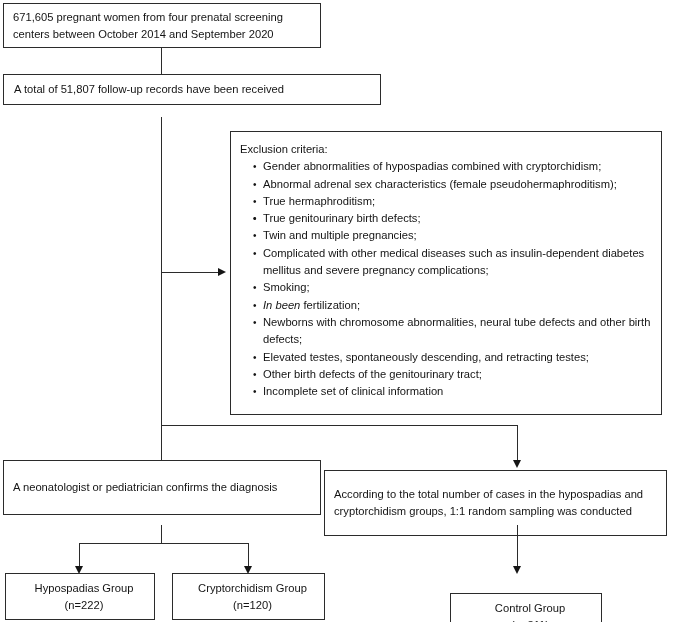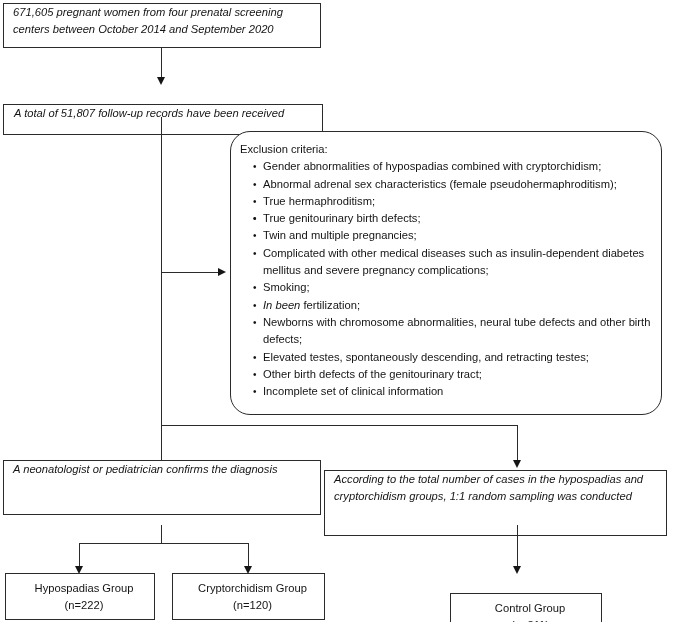--- a/index.html
+++ b/index.html
@@ -31,33 +31,31 @@
     display: flex;
     flex-direction: column;
     align-items: center;
     justify-content: center;
     text-align: center;
     padding-left: 8px;
   }
   .box-left {
     display: flex;
     flex-direction: column;
-    justify-content: flex-start;
+    justify-content: center;
     text-align: left;
     padding-left: 9px;
     padding-right: 8px;
-    font-style: italic;
   }
   .box-text-line { display: block; white-space: nowrap; }
 
   
   #exclusion-box {
     padding: 9px 10px 8px 9px;
     display: block;
-    border-radius: 20px;
   }
   #exclusion-title {
     display: block;
     font-size: 11.2px;
     line-height: 17.3px;
     margin-bottom: 0px;
     white-space: nowrap;
   }
   #exclusion-list {
     list-style: none;
@@ -114,21 +112,21 @@
 <div id="flowchart">
 
   <div class="box box-left" style="left:3px; top:3px; width:318px; height:45px;">
     <span class="box-text-line">671,605 pregnant women from four prenatal screening</span>
     <span class="box-text-line">centers between October 2014 and September 2020</span>
   </div>
 
   <div class="vline" style="left:161px; top:48px; height:30px;"></div>
   <div class="arrow-down" style="left:157px; top:77px;"></div>
 
-  <div class="box box-left" style="left:3px; top:104px; width:320px; height:31px;padding-left:10px;">
+  <div class="box box-left" style="left:3px; top:74px; width:378px; height:31px;padding-left:10px;">
     <span class="box-text-line">A total of 51,807 follow-up records have been received</span>
   </div>
 
   <div class="vline" style="left:161px; top:117px; height:309px;"></div>
 
   <div class="hline" style="left:161px; top:272px; width:57px;"></div>
   <div class="arrow-right" style="left:218px; top:268px;"></div>
 
   <div class="box" id="exclusion-box" style="left:230px; top:131px; width:432px; height:284px;">
     <span id="exclusion-title">Exclusion criteria:</span>

